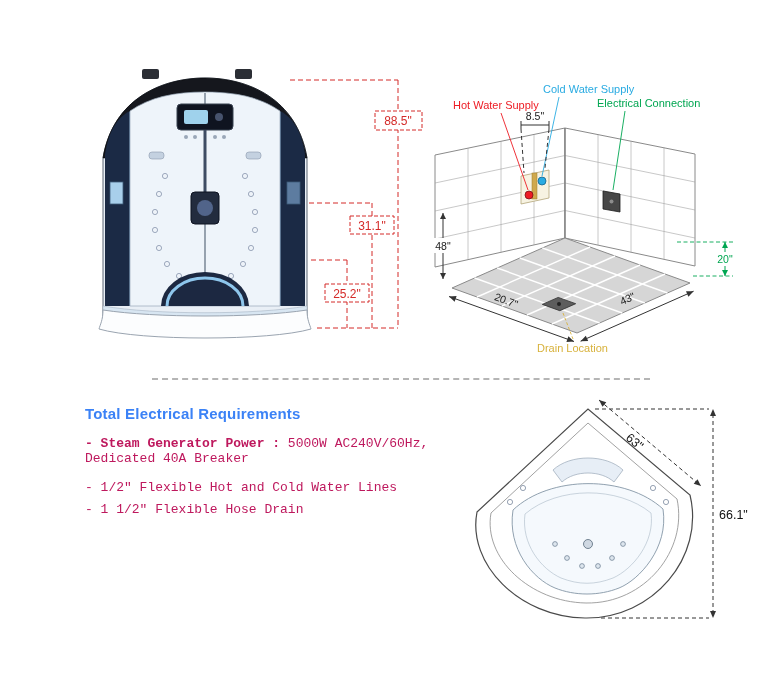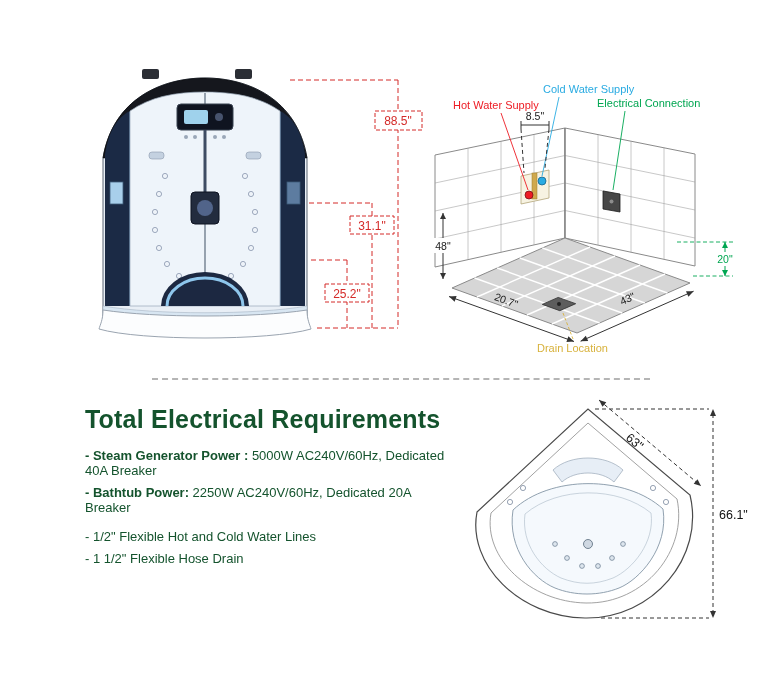--- a/index.html
+++ b/index.html
@@ -1,22 +1,22 @@
 <!DOCTYPE html>
 <html><head>
 <meta charset="utf-8">
 <style>
   * { margin:0; padding:0; box-sizing:border-box; }
   html,body { background:#ffffff; }
   .page { position:relative; width:779px; height:675px; background:#ffffff;
           font-family:"Liberation Sans",sans-serif; overflow:hidden; }
   .abs { position:absolute; }
   .divider { border-top:2px dashed #b5b5b5; height:0; }
-  .h-title { font-size:25px; font-weight:700; color:#14532d; letter-spacing:0.2px; }
-  .spec-line { font-family:Liberation Sans, sans-serif; font-size:13px; color:#14532d; }
+  .h-title { font-size:15px; font-weight:700; color:#3b82f6; letter-spacing:0.2px; }
+  .spec-line { font-family:Liberation Mono, monospace; font-size:13px; color:#be185d; }
   .spec-line b { font-weight:700; }
   svg text { font-family:"Liberation Sans",sans-serif; }
   .rdim  { stroke:#d42a28; stroke-width:1; fill:none; stroke-dasharray:5 3; }
   .rbox  { fill:#ffffff; stroke:#d42a28; stroke-width:1; stroke-dasharray:4 2; }
   .rtext { fill:#d42a28; font-size:12px; }
   .dimtext { fill:#1a1a1a; font-size:10.5px; }
   .grid  { stroke:#9a9a9a; stroke-width:0.55; }
   .grout { stroke:#ffffff; stroke-width:1.4; }
   .dimline { stroke:#333333; stroke-width:1; fill:none; }
   .dimarrow { fill:#333333; }
@@ -182,23 +182,20 @@
     </svg>
   </div>
 
   <div class="abs divider" style="left:152px; top:378px; width:498px;"></div>
 
   <div class="abs" style="left:85px; top:405px; width:370px;">
     <div class="h-title">Total Electrical Requirements</div>
     <div class="spec-line" style="margin-top:14px;">
       <b>- Steam Generator Power :</b><span> 5000W AC240V/60Hz, Dedicated 40A Breaker</span>
     </div>
-    <div class="spec-line" style="margin-top:7px;">
-      <b>- Bathtub Power:</b><span> 2250W AC240V/60Hz, Dedicated 20A Breaker</span>
-    </div>
     <div class="spec-line" style="margin-top:14px;">- 1/2" Flexible Hot and Cold Water Lines</div>
     <div class="spec-line" style="margin-top:7px;">- 1 1/2" Flexible Hose Drain</div>
   </div>
 
   <div class="abs" style="left:455px; top:392px;">
     <svg width="300" height="242" viewBox="0 0 300 242">
       <g>
         <line x1="140" y1="17" x2="254" y2="17" class="dimline dash"></line>
         <line x1="146" y1="226" x2="254" y2="226" class="dimline dash"></line>
         <line x1="258" y1="22" x2="258" y2="221" class="dimline dash"></line>

